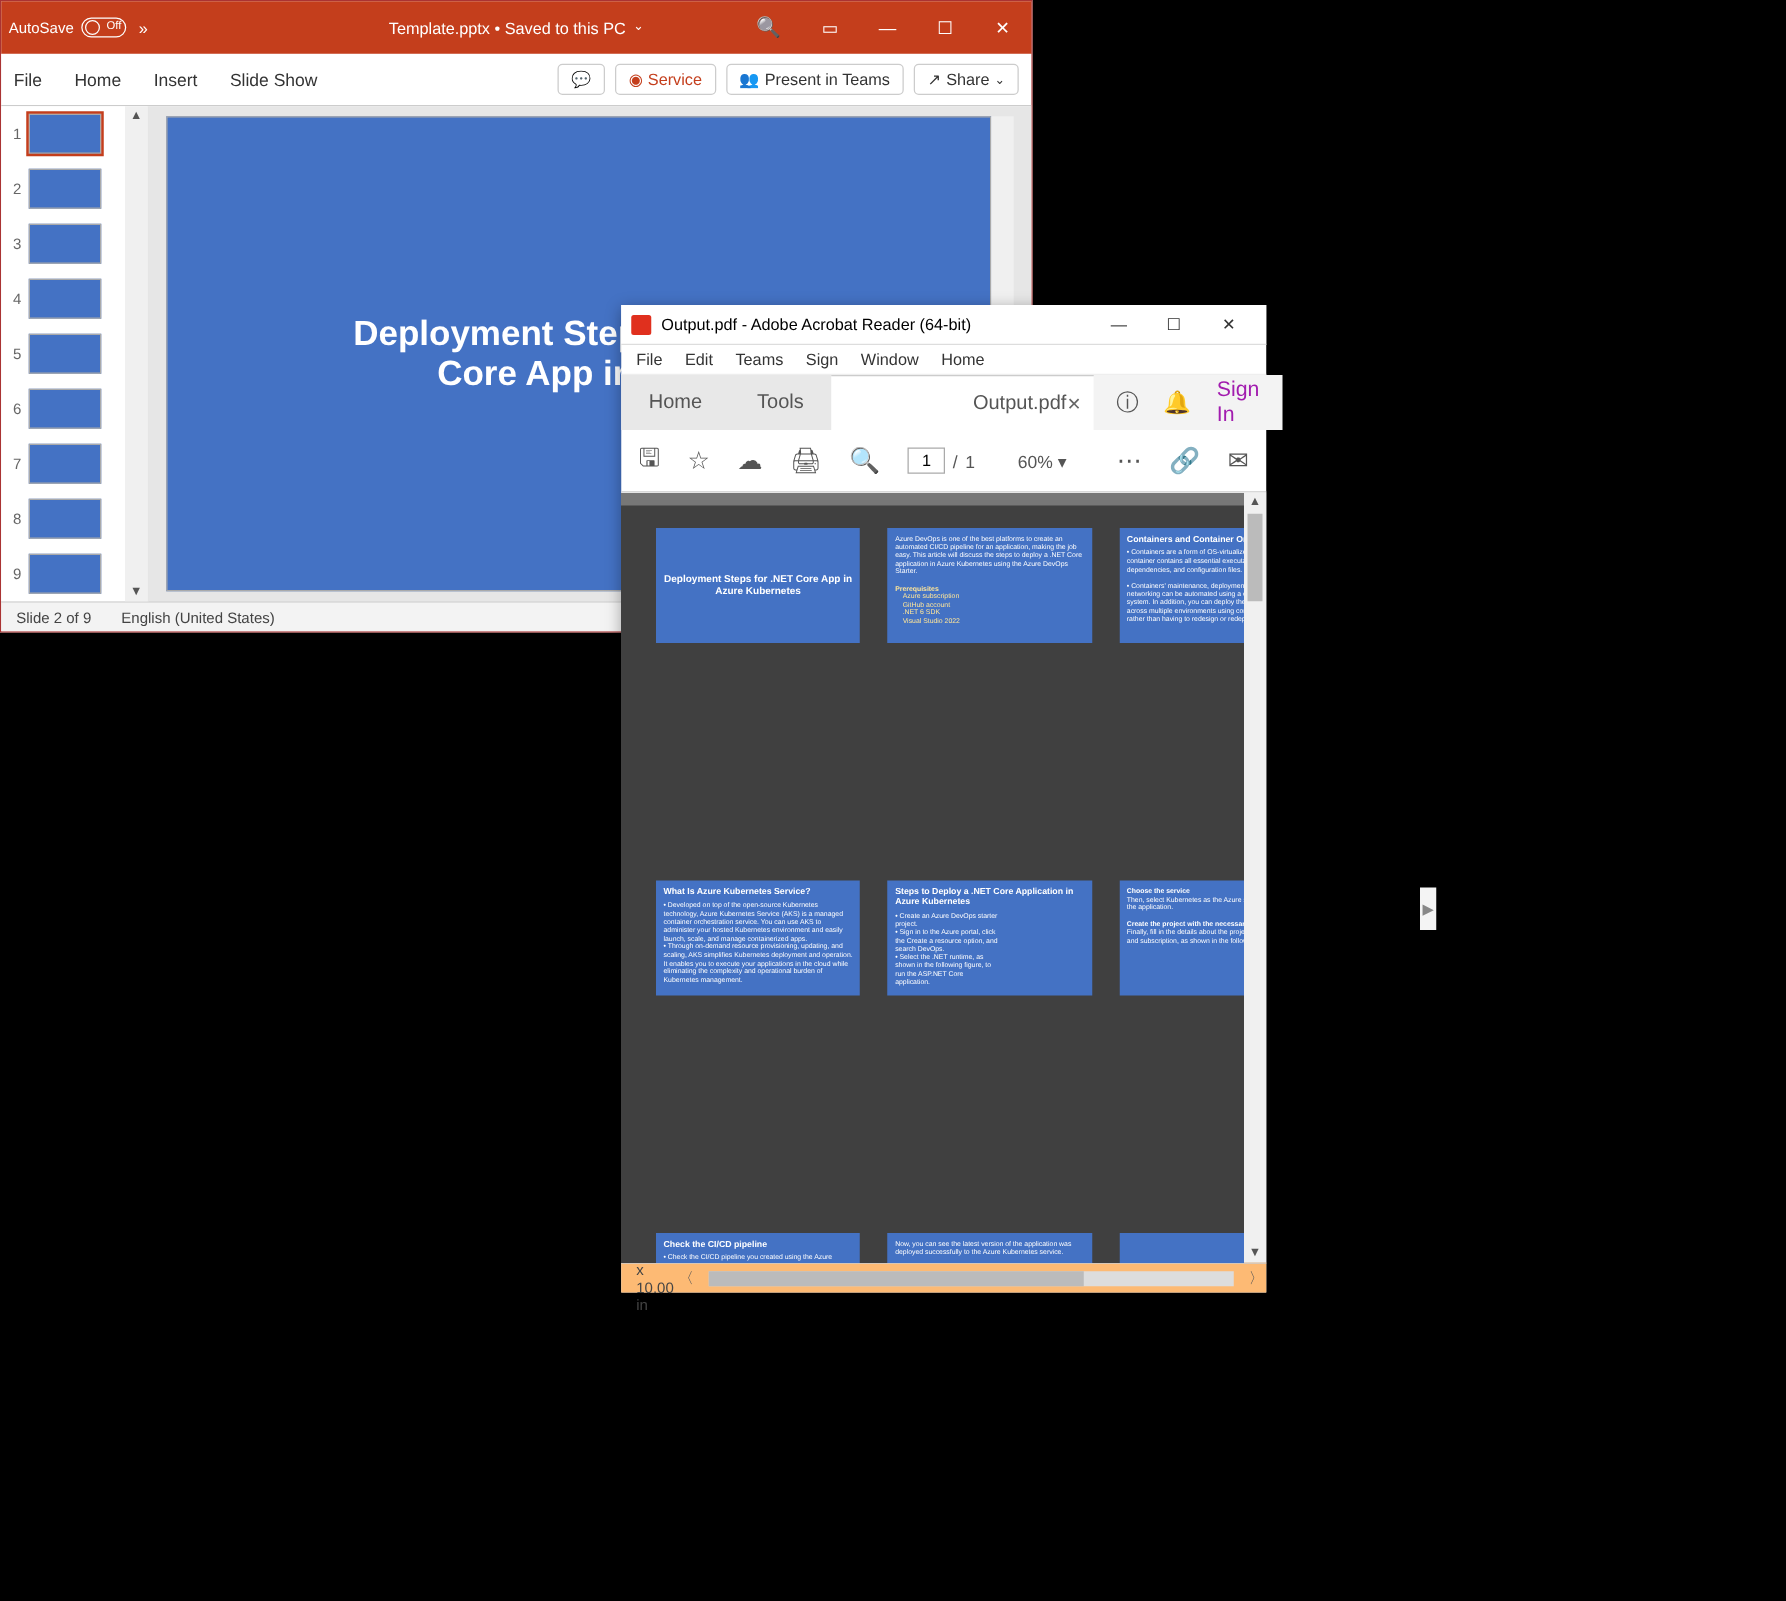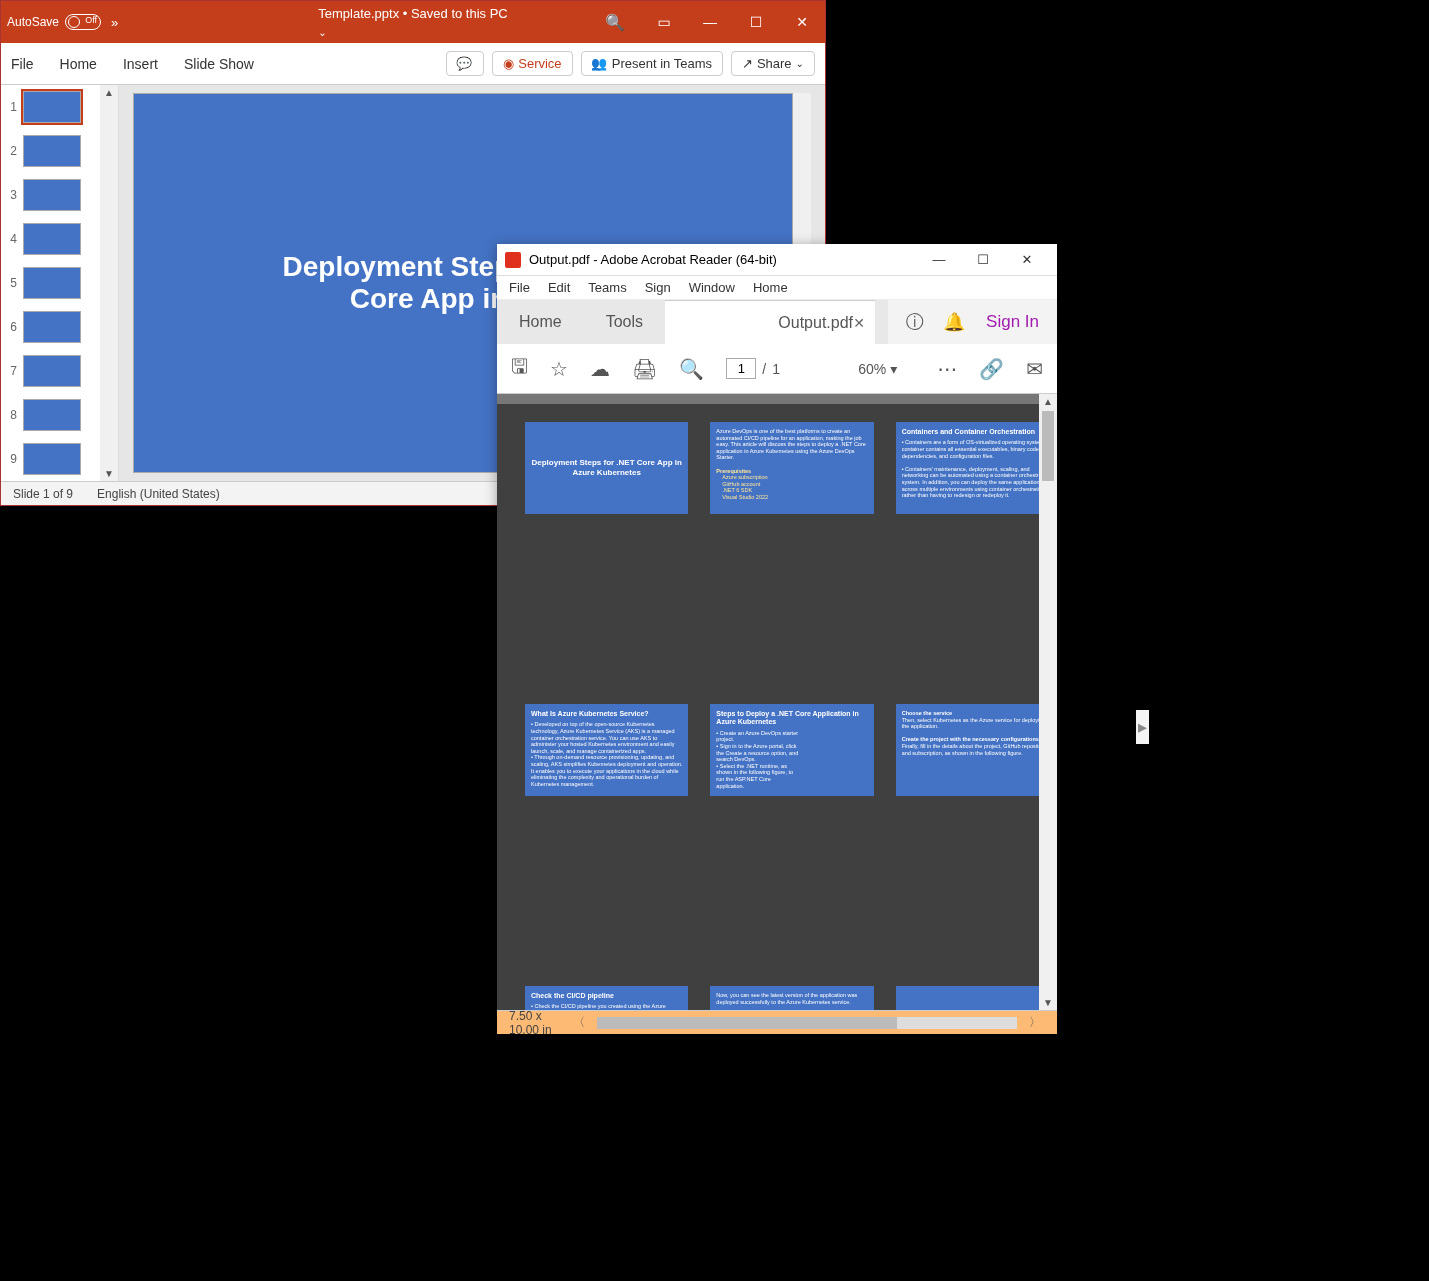--- a/index.html
+++ b/index.html
@@ -6,21 +6,21 @@
   body { background: #000; width: 1429px; height: 1281px; position: relative; overflow: hidden; }
 
   
   .ppt-window { position: absolute; left: 0; top: 0; width: 826px; height: 506px; background: #fff; display: flex; flex-direction: column; border: 1px solid #a33; }
   .ppt-titlebar { height: 42px; background: #C43E1C; color: #fff; display: flex; align-items: center; font-size: 13px; padding: 0 6px; position: relative; }
   .ppt-titlebar .left { display: flex; align-items: center; gap: 10px; }
   .autosave-toggle { display: flex; align-items: center; gap: 6px; font-size: 12px; }
   .toggle-box { width: 36px; height: 16px; border: 1px solid #fff; border-radius: 8px; position: relative; }
   .toggle-box::after { content: ""; width: 10px; height: 10px; border-radius: 50%; background: transparent; border: 1px solid #fff; position: absolute; left: 2px; top: 1px; }
   .toggle-label { font-size: 10px; margin-left: 2px; }
-  .ppt-title { position: absolute; left: 50%; transform: translateX(-50%); display: flex; gap: 6px; font-size: 13px; flex-direction: column; }
+  .ppt-title { position: absolute; left: 50%; transform: translateX(-50%); display: flex; gap: 6px; font-size: 13px; }
   .chev-down { font-size: 10px; }
   .win-btns { position: absolute; right: 0; top: 0; display: flex; height: 42px; }
   .win-btn { width: 46px; display: flex; align-items: center; justify-content: center; color: #fff; font-size: 14px; }
   .search-ic { position: absolute; right: 200px; font-size: 16px; }
 
   .ppt-ribbon { height: 42px; background: #fff; border-bottom: 1px solid #ccc; display: flex; align-items: center; padding: 0 10px; gap: 26px; font-size: 14px; color: #333; }
   .ppt-ribbon .tab { cursor: pointer; }
   .ribbon-right { margin-left: auto; display: flex; gap: 8px; align-items: center; }
   .rbtn { border: 1px solid #ccc; border-radius: 4px; padding: 4px 10px; font-size: 13px; display: flex; align-items: center; gap: 4px; color: #C43E1C; }
   .rbtn.teams { color: #333; }
@@ -38,21 +38,21 @@
 
   .slide-area { flex: 1; background: #E6E6E6; display: flex; align-items: stretch; justify-content: center; padding: 8px; position: relative; }
   .slide-canvas { width: 660px; background: #4472C4; color: #fff; display: flex; align-items: center; justify-content: center; flex-direction: column; font-size: 28px; font-weight: 600; text-align: center; border: 1px solid #aaa; }
   .vscroll { width: 18px; background: #f0f0f0; display: flex; flex-direction: column; }
 
   .ppt-status { height: 24px; background: #f3f3f3; border-top: 1px solid #ccc; display: flex; align-items: center; padding: 0 12px; font-size: 12px; color: #444; gap: 24px; }
   .ppt-status .right { margin-left: auto; display: flex; gap: 14px; align-items: center; }
   .view-ic { width: 22px; height: 16px; border: 1px solid #999; }
 
   
-  .acro-window { position: absolute; left: 497px; top: 244px; width: 560px; height: 790px; background: #fff; display: flex; flex-direction: column; box-shadow: 0 2px 12px rgba(0,0,0,.35); }
+  .acro-window { position: absolute; left: 497px; top: 244px; width: 516px; height: 790px; background: #fff; display: flex; flex-direction: column; box-shadow: 0 2px 12px rgba(0,0,0,.35); }
   .acro-titlebar { height: 32px; background: #fff; border-bottom: 1px solid #ddd; display: flex; align-items: center; padding: 0 8px; font-size: 13px; }
   .acro-titlebar .pdfic { width: 16px; height: 16px; background: #E0301E; border-radius: 2px; margin-right: 8px; position: relative; }
   .acro-titlebar .wbtns { margin-left: auto; display: flex; }
   .acro-titlebar .wbtn { width: 44px; height: 32px; display: flex; align-items: center; justify-content: center; color: #333; font-size: 13px; }
   .acro-menu { height: 24px; display: flex; align-items: center; gap: 18px; padding: 0 12px; font-size: 13px; color: #333; border-bottom: 1px solid #eee; }
   .acro-tabs { height: 44px; background: #E8E8E8; display: flex; align-items: stretch; }
   .atab { padding: 0 22px; display: flex; align-items: center; font-size: 16px; color: #555; }
   .atab.doc { background: #fff; border-top: 1px solid #ccc; position: relative; flex: 0 0 210px; justify-content: flex-end; }
   .atab.doc .close { position: absolute; right: 10px; font-size: 14px; color: #666; }
   .acro-right { margin-left: auto; display: flex; align-items: center; gap: 20px; padding: 0 18px; background: #f3f3f3; }
@@ -188,21 +188,21 @@
     <div class="slide-area">
       <div class="slide-canvas">
         <div>Deployment Steps for .NET</div>
         <div>Core App in Azur</div>
       </div>
       <div class="vscroll"></div>
     </div>
   </div>
 
   <div class="ppt-status">
-    <span>Slide 1 of 9</span>
+    <span>Slide 2 of 9</span>
     <span>English (United States)</span>
     <div class="right">
       <span>≡ <span>Notes</span></span>
       <span class="view-ic"></span>
       <span class="view-ic"></span>
     </div>
   </div>
 </div>
 
 <span class="navarrow" style="left:497px;top:710px;">◂</span>

